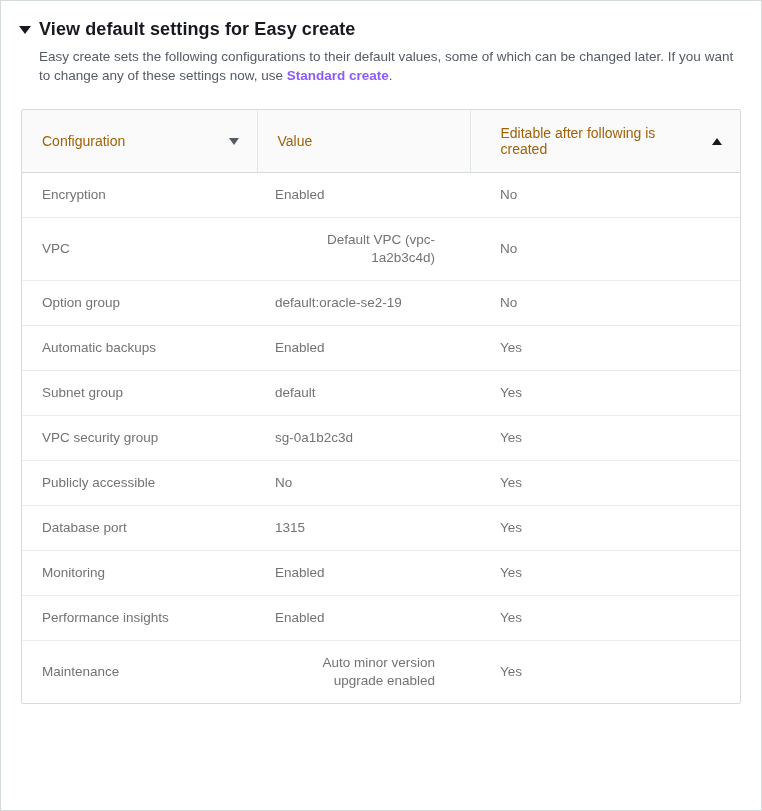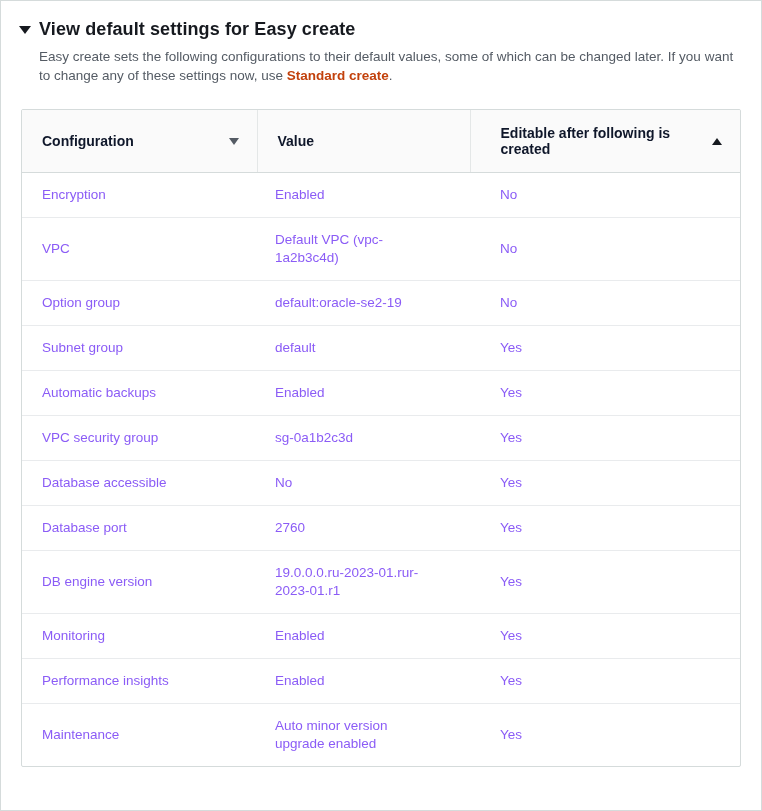--- a/index.html
+++ b/index.html
@@ -58,21 +58,21 @@
     letter-spacing: 0.1px;
   }
   .section-desc {
     margin: 6px 0 0 20px;
     font-size: 13.5px;
     line-height: 19px;
     color: #545b64;
     max-width: 706px;
   }
   .section-desc a {
-    color: #c2410c;
+    color: #8b5cf6;
     text-decoration: none;
     font-weight: bold;
   }
   
   .table-wrap {
     margin: 24px 20px 0 20px;
     border: 1px solid #d5dbdb;
     border-radius: 2px;
     background: #ffffff;
     overflow: hidden;
@@ -82,22 +82,22 @@
     border-collapse: collapse;
     table-layout: fixed;
   }
   table.settings col.c1 { width: 235px; }
   table.settings col.c2 { width: 213px; }
   table.settings col.c3 { width: auto; }
 
   table.settings thead th {
     background: #fafafa;
     font-size: 14px;
-    font-weight: bold;
-    color: #0f172a;
+    font-weight: normal;
+    color: #a16207;
     text-align: left;
     padding: 15px 18px 15px 20px;
     border-bottom: 1px solid #d5dbdb;
     vertical-align: middle;
     position: relative;
     height: 28px;
   }
   table.settings thead th.col-config {
     border-right: 1px solid #e4e7e7;
   }
@@ -124,38 +124,39 @@
     border-right: 5px solid transparent;
     border-top: 7px solid #545b64;
   }
   .sort-asc {
     border-left: 5px solid transparent;
     border-right: 5px solid transparent;
     border-bottom: 7px solid #16191f;
   }
   table.settings tbody td {
     font-size: 13.5px;
-    color: #8b5cf6;
+    color: #737373;
     padding: 13px 18px 13px 20px;
     border-bottom: 1px solid #e9ebed;
     vertical-align: middle;
     line-height: 18px;
   }
   table.settings tbody tr:last-child td {
     border-bottom: none;
   }
   table.settings tbody td.v {
     padding-left: 18px;
   }
   table.settings tbody td.e {
     padding-left: 30px;
   }
   .wrap-val {
     display: block;
     max-width: 160px;
+    text-align: right;
   }
 </style>
 </head>
 <body>
 
 <div class="page">
 
   <div class="section-header">
     <div class="section-title-row">
       <span class="caret"></span>
@@ -206,49 +207,42 @@
               <span class="wrap-val">Default VPC (vpc-1a2b3c4d)</span>
             </td>
           <td class="e">No</td>
         </tr>
         <tr>
           <td>Option group</td>
           <td class="v">default:oracle-se2-19</td>
           <td class="e">No</td>
         </tr>
         <tr>
+          <td>Automatic backups</td>
+          <td class="v">Enabled</td>
+          <td class="e">Yes</td>
+        </tr>
+        <tr>
           <td>Subnet group</td>
           <td class="v">default</td>
           <td class="e">Yes</td>
         </tr>
         <tr>
-          <td>Automatic backups</td>
-          <td class="v">Enabled</td>
-          <td class="e">Yes</td>
-        </tr>
-        <tr>
           <td>VPC security group</td>
           <td class="v">sg-0a1b2c3d</td>
           <td class="e">Yes</td>
         </tr>
         <tr>
-          <td>Database accessible</td>
+          <td>Publicly accessible</td>
           <td class="v">No</td>
           <td class="e">Yes</td>
         </tr>
         <tr>
           <td>Database port</td>
-          <td class="v">2760</td>
-          <td class="e">Yes</td>
-        </tr>
-        <tr>
-          <td>DB engine version</td>
-          <td class="v">
-              <span class="wrap-val">19.0.0.0.ru-2023-01.rur-2023-01.r1</span>
-            </td>
+          <td class="v">1315</td>
           <td class="e">Yes</td>
         </tr>
         <tr>
           <td>Monitoring</td>
           <td class="v">Enabled</td>
           <td class="e">Yes</td>
         </tr>
         <tr>
           <td>Performance insights</td>
           <td class="v">Enabled</td>

